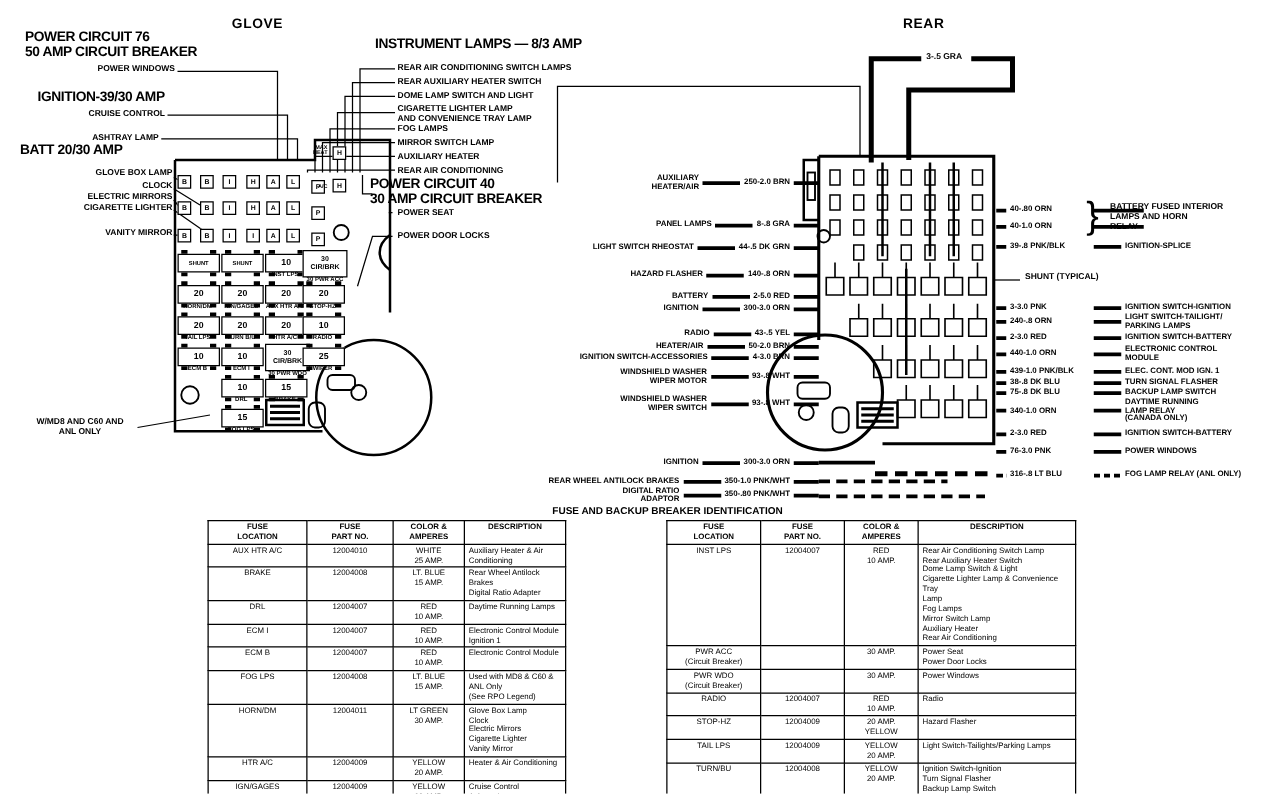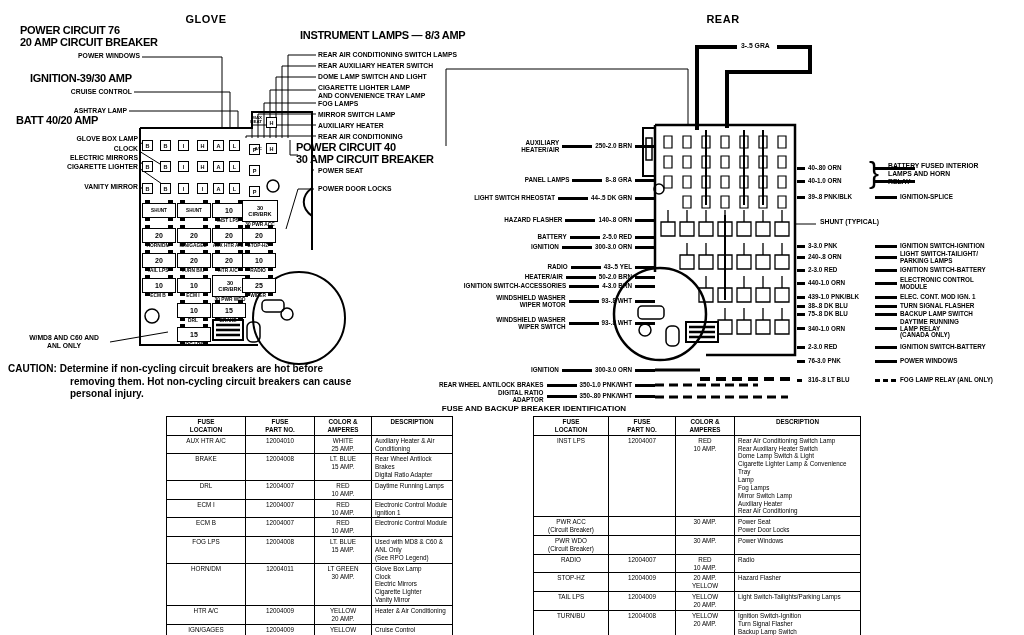--- a/index.html
+++ b/index.html
@@ -102,29 +102,29 @@
       <path d="M697,130 V47 H737" stroke-width="4"></path>
       <path d="M777,47 H810 V72 H727 V128" stroke-width="4"></path>
       <path d="M655,370 H700" stroke-width="3"></path>
       <path d="M655,385 H758" stroke-width="3" stroke-dasharray="9,5"></path>
       <path d="M655,397 H788" stroke-width="3" stroke-dasharray="9,5"></path>
       <path d="M700,379 H795" stroke-width="4" stroke-dasharray="10,6"></path>
     </g>
   </svg>
 
   <div class="title" style="left:180px;top:13px;width:52px;">GLOVE</div>
-  <div class="title" style="left:700px;top:13px;width:46px;">REAR</div>
+  <div class="title" style="left:716px;top:13px;width:46px;">REAR</div>
 
   <div class="h1" style="left:20px;top:24px;">POWER CIRCUIT 76
-20 AMP CIRCUIT BREAKER</div>
+50 AMP CIRCUIT BREAKER</div>
   <div class="lbl r" style="left:40px;top:52px;width:100px;">POWER WINDOWS</div>
   <div class="h1" style="left:30px;top:72px;">IGNITION-39/30 AMP</div>
   <div class="lbl r" style="left:32px;top:88px;width:100px;">CRUISE CONTROL</div>
   <div class="lbl r" style="left:27px;top:107px;width:100px;">ASHTRAY LAMP</div>
-  <div class="h1" style="left:16px;top:114px;">BATT 40/20 AMP</div>
+  <div class="h1" style="left:16px;top:114px;">BATT 20/30 AMP</div>
   <div class="lbl r" style="left:28px;top:135px;width:110px;">GLOVE BOX LAMP</div>
   <div class="lbl r" style="left:38px;top:145px;width:100px;">CLOCK</div>
   <div class="lbl r" style="left:28px;top:154px;width:110px;">ELECTRIC MIRRORS</div>
   <div class="lbl r" style="left:28px;top:163px;width:110px;">CIGARETTE LIGHTER</div>
   <div class="lbl r" style="left:38px;top:183px;width:100px;">VANITY MIRROR</div>
   <div class="lbl c" style="left:18px;top:334px;width:92px;">W/MD8 AND C60 AND
 ANL ONLY</div>
 
   <div class="h1" style="left:300px;top:29px;">INSTRUMENT LAMPS — 8/3 AMP</div>
   <div class="lbl" style="left:318px;top:51px;">REAR AIR CONDITIONING SWITCH LAMPS</div>
@@ -421,23 +421,20 @@
       <span class="bar b22"></span>
       <span class="nm">POWER WINDOWS</span>
     </div>
   <div class="wr" style="top:377px;">
       <span class="bar b8 dash"></span>
       <span class="cd">316-.8 LT BLU</span>
       <span class="bar b22 dash"></span>
       <span class="nm">FOG LAMP RELAY (ANL ONLY)</span>
     </div>
 
-  <div class="caution">CAUTION: Determine if non-cycling circuit breakers are hot before
-removing them. Hot non-cycling circuit breakers can cause
-personal injury.</div>
 
   <div class="idtitle">FUSE AND BACKUP BREAKER IDENTIFICATION</div>
 
   <table class="ft" style="left:166px;top:416px;width:287px;">
     <tbody>
         <tr>
       <th style="width:72px;">FUSE
 LOCATION</th>
       <th style="width:62px;">FUSE
 PART NO.</th>

